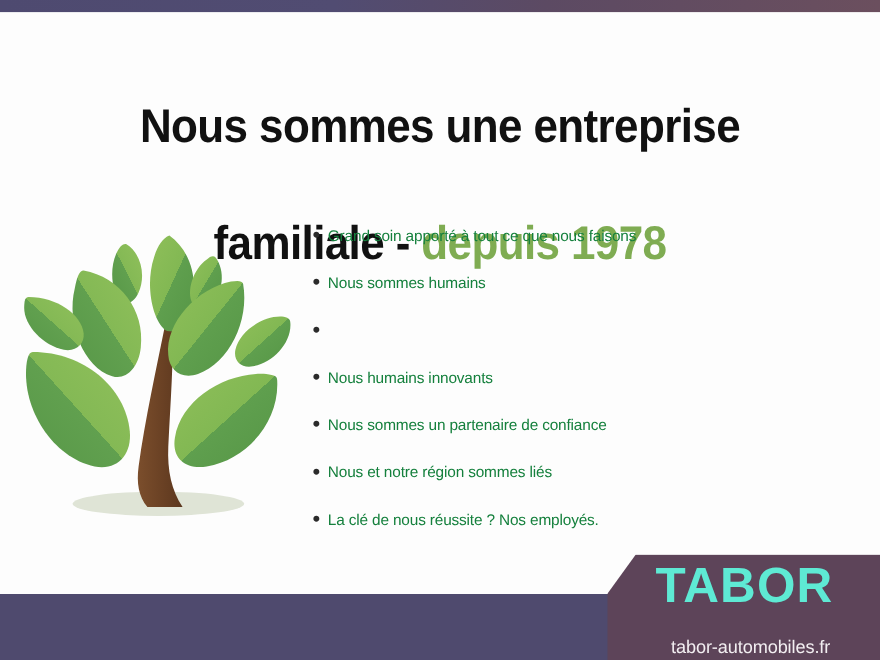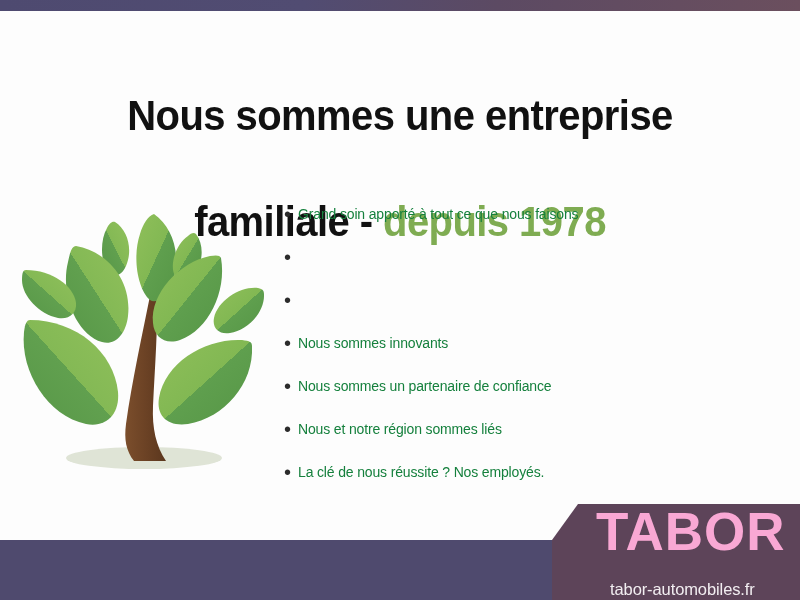--- a/index.html
+++ b/index.html
@@ -105,25 +105,25 @@
     top: 504px;
     width: 248px;
     height: 96px;
     background: #5d4459;
     clip-path: polygon(26px 0, 248px 0, 248px 96px, 0 96px, 0 36px);
   }
   .logo-word {
     position: absolute;
     left: 44px;
     top: 6px;
-    font-size: 53px;
+    font-size: 45px;
     line-height: 44px;
     font-weight: bold;
     letter-spacing: 1px;
-    color: #f9a8d4;
+    color: #5eead4;
     font-family: "Liberation Sans", sans-serif;
   }
   .logo-url {
     position: absolute;
     left: 58px;
     top: 51px;
     font-size: 16.5px;
     line-height: 20px;
     color: #f2eef1;
     letter-spacing: -0.1px;
@@ -217,27 +217,28 @@
     </svg>
   </div>
 
   <div class="bullets">
     <div class="bullet-row">
       <span class="bullet-dot">•</span>
       <span class="bullet-text">Grand soin apporté à tout ce que nous faisons</span>
     </div>
     <div class="bullet-row">
       <span class="bullet-dot">•</span>
-    </div>
-    <div class="bullet-row">
-      <span class="bullet-dot">•</span>
-    </div>
-    <div class="bullet-row">
-      <span class="bullet-dot">•</span>
-      <span class="bullet-text">Nous sommes innovants</span>
+      <span class="bullet-text">Nous sommes humains</span>
+    </div>
+    <div class="bullet-row">
+      <span class="bullet-dot">•</span>
+    </div>
+    <div class="bullet-row">
+      <span class="bullet-dot">•</span>
+      <span class="bullet-text">Nous humains innovants</span>
     </div>
     <div class="bullet-row">
       <span class="bullet-dot">•</span>
       <span class="bullet-text">Nous sommes un partenaire de confiance</span>
     </div>
     <div class="bullet-row">
       <span class="bullet-dot">•</span>
       <span class="bullet-text">Nous et notre région sommes liés</span>
     </div>
     <div class="bullet-row">

